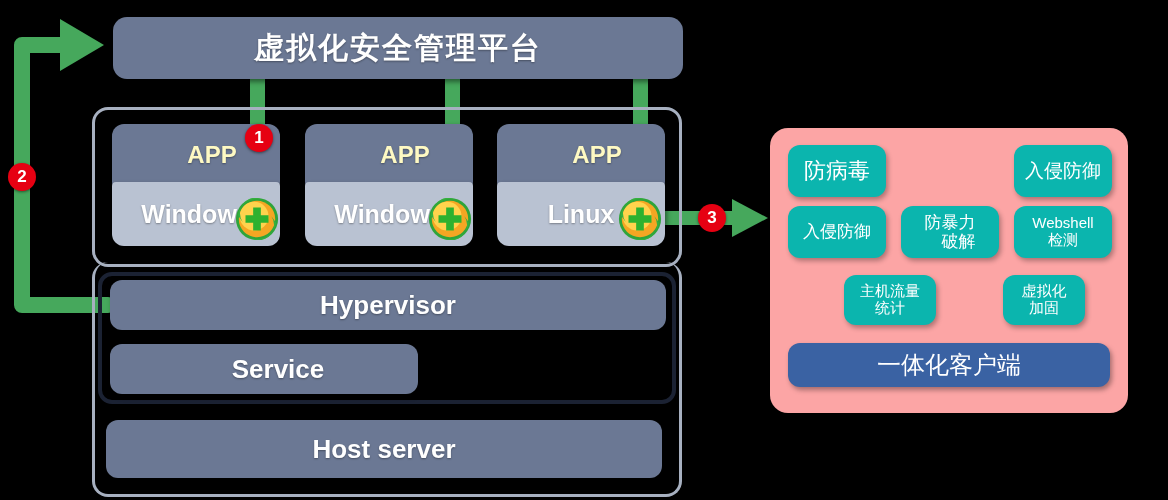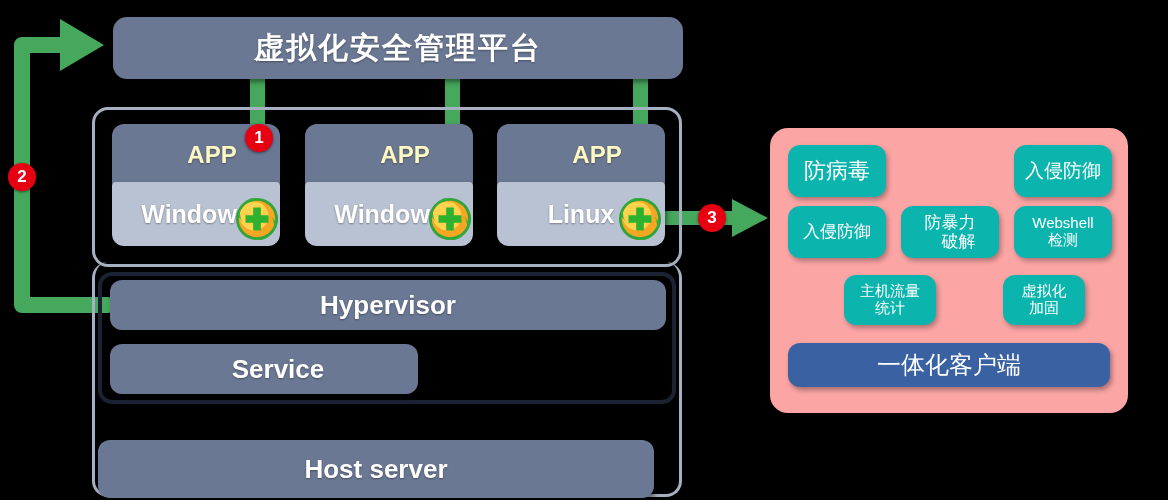--- a/index.html
+++ b/index.html
@@ -74,21 +74,21 @@
     color: #ffffff; font-weight: bold; font-size: 25px;
     display: flex; align-items: center; justify-content: center;
     text-shadow: 0 1px 2px rgba(0,0,0,.35);
     box-shadow: 2px 3px 5px rgba(0,0,0,.45);
     overflow: hidden;
   }
 
   
   #hypervisor { left: 110px; top: 280px; width: 556px; height: 50px; font-size: 26px; }
   #service    { left: 110px; top: 344px; width: 308px; height: 50px; font-size: 26px; padding-left: 28px; }
-  #host       { left: 98px; top: 420px; width: 556px; height: 58px; font-size: 26px; margin-top: 20px; }
+  #host       { left: 106px; top: 420px; width: 556px; height: 58px; font-size: 26px; }
 
   
   .sec-icon { position: absolute; width: 46px; height: 46px; }
 
   
   #arrows { position: absolute; left: 0; top: 0; width: 1168px; height: 500px; pointer-events: none; }
 
   
   .badge {
     position: absolute;

